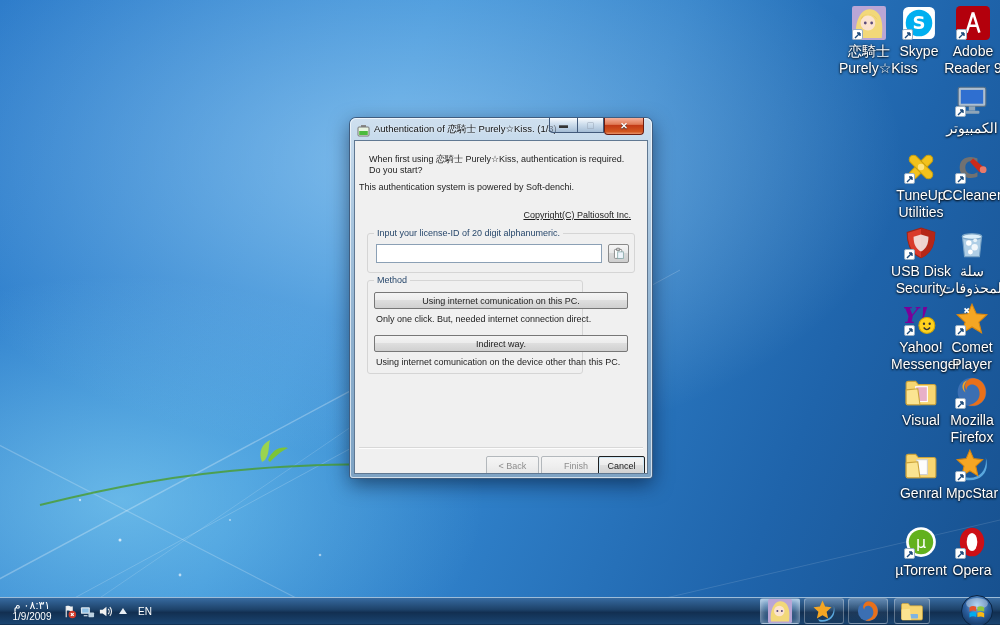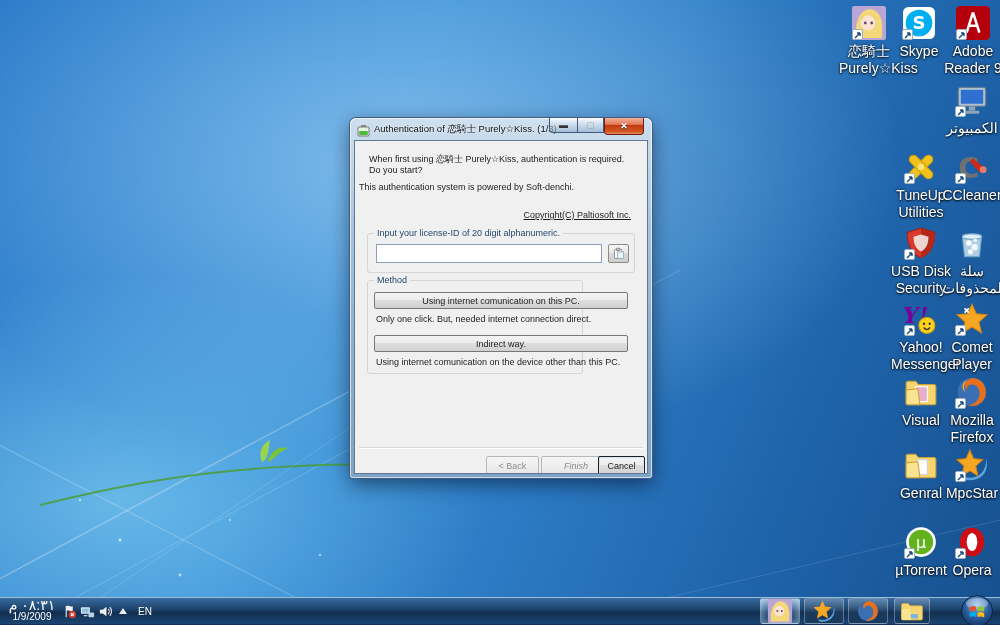--- a/index.html
+++ b/index.html
@@ -56,21 +56,21 @@
     background:linear-gradient(#f5f5f5, #efefef 50%, #e6e6e6); }
   .wbtn.default { border-color:#1f1f1f; box-shadow:inset 0 0 0 1px #cfe7f5; }
   .sep { position:absolute; left:4px; right:4px; height:1px; background:#d8d8d8;
     box-shadow:0 1px 0 #fdfdfd; }
   
   #taskbar { position:absolute; left:0; bottom:0; width:1000px; height:28px;
     background:linear-gradient(#86b2d8, #36699e 5%, #1d4269 45%, #122f51 55%, #1a4470 95%, #0e2845);
     box-shadow:inset 0 1px 0 rgba(255,255,255,0.35); }
   #tray { position:absolute; left:0; top:0; height:28px; display:flex; align-items:center; }
   #clock { width:56px; text-align:center; color:#fff; line-height:11px; margin-left:4px; }
-  #clock .t1 { font-size:14px; }
+  #clock .t1 { font-size:11px; }
   #clock .t2 { font-size:10px; }
   .trayic { width:18px; height:28px; display:flex; align-items:center; justify-content:center; }
   .trayic svg { width:15px; height:15px; }
   #lang { color:#fff; font-size:10px; padding:12px 6px; height:28px; display:flex; align-items:center; }
   .hidden-tri { width:0; height:0; border-left:4px solid transparent; border-right:4px solid transparent;
     border-bottom:6px solid #e8eef4; }
   .tbtn { position:absolute; top:1px; width:40px; height:26px; border:1px solid rgba(255,255,255,0.3);
     border-radius:3px; display:flex; align-items:center; justify-content:center;
     background:linear-gradient(rgba(255,255,255,0.22), rgba(255,255,255,0.06) 50%, rgba(0,0,0,0.12)); }
   .tbtn.active { background:linear-gradient(rgba(200,230,255,0.65), rgba(140,190,235,0.35) 50%, rgba(40,90,140,0.35));
@@ -388,21 +388,21 @@
         <span class="gbox-label">Method</span>
         <button class="wbtn" style="left:6px;top:11px;width:254px;height:17px;">Using internet comunication on this PC.</button>
         <div class="dtext" style="left:8px;top:33px;">Only one click. But, needed internet connection direct.</div>
         <button class="wbtn" style="left:6px;top:54px;width:254px;height:17px;">Indirect way.</button>
         <div class="dtext" style="left:8px;top:76px;">Using internet comunication on the device other than this PC.</div>
       </div>
 
       <div class="sep" style="top:306px;"></div>
 
       <button class="wbtn disabled" style="left:131px;top:315px;width:53px;height:19px;">&lt; Back</button>
-      <button class="wbtn disabled" style="left:186px;top:315px;width:70px;height:19px;font-style:italic;">Finish</button>
+      <button class="wbtn disabled" style="left:186px;top:315px;width:70px;height:19px;">Finish</button>
       <button class="wbtn default" style="left:243px;top:315px;width:47px;height:19px;">Cancel</button>
     </div>
   </div>
 
   <div id="taskbar">
     <div id="tray">
       <div id="clock">
         <div class="t1" dir="rtl">٠٨:٣١ م</div>
         <div class="t2">1/9/2009</div>
       </div>

